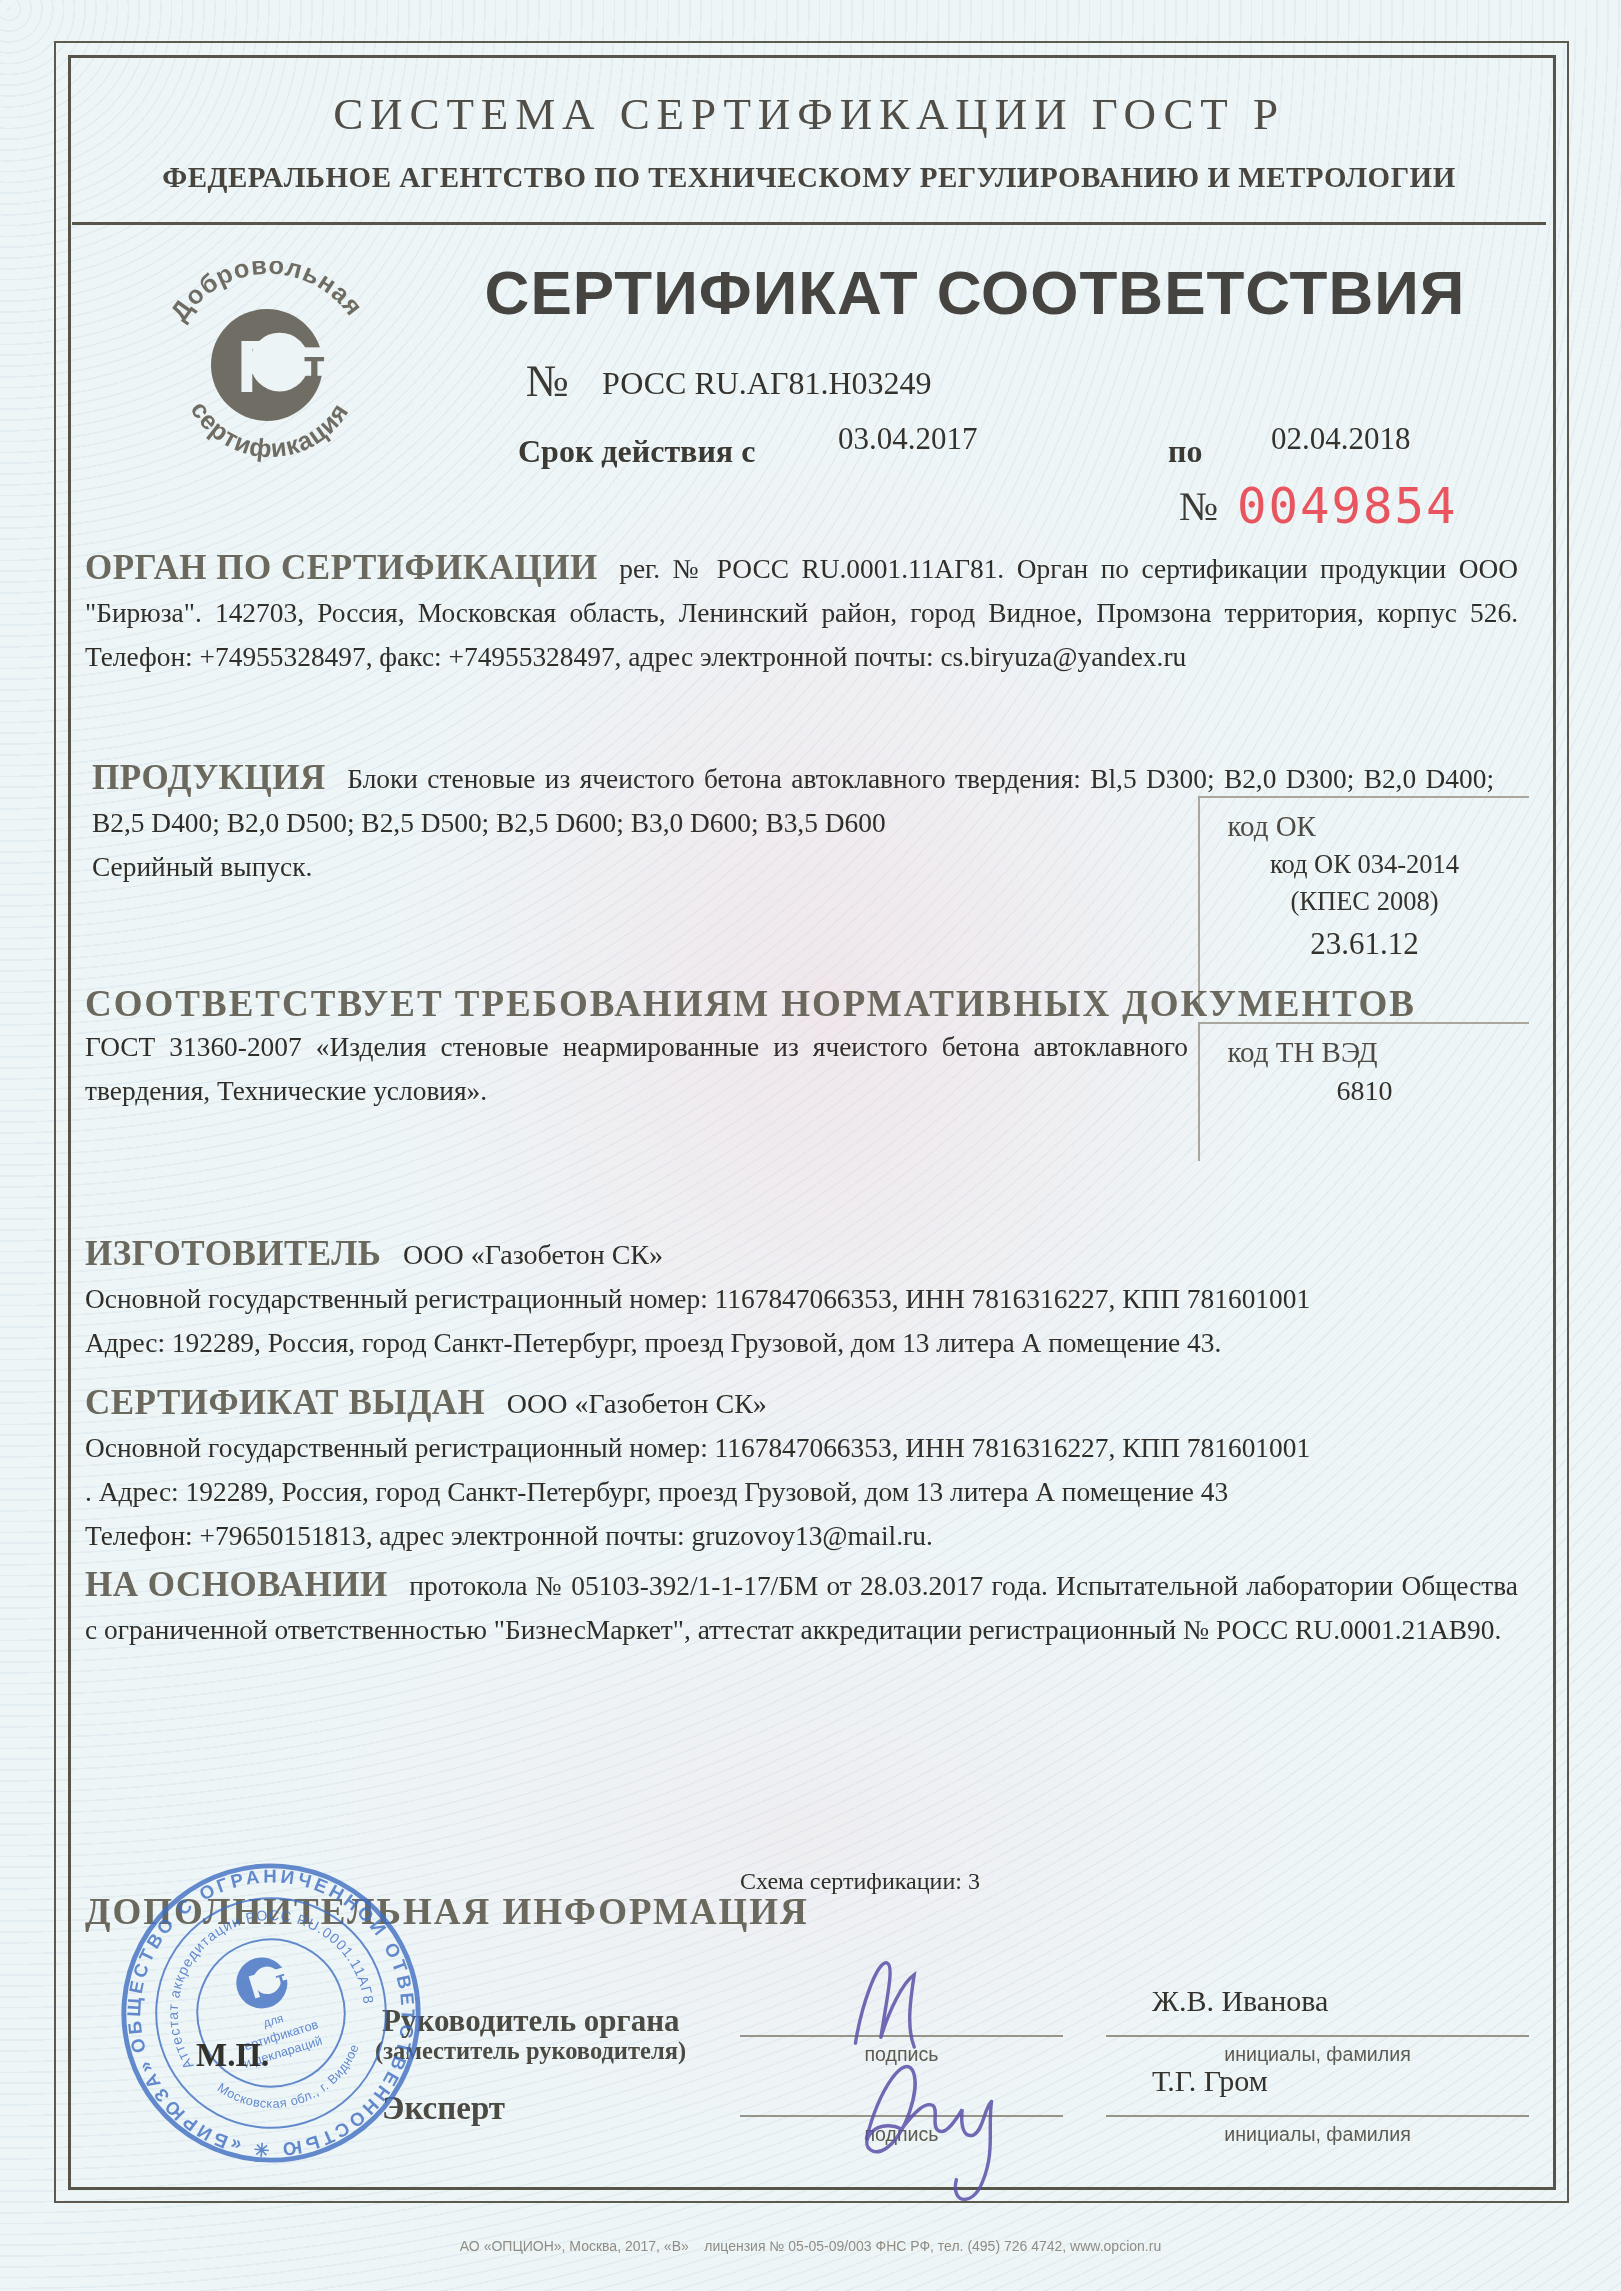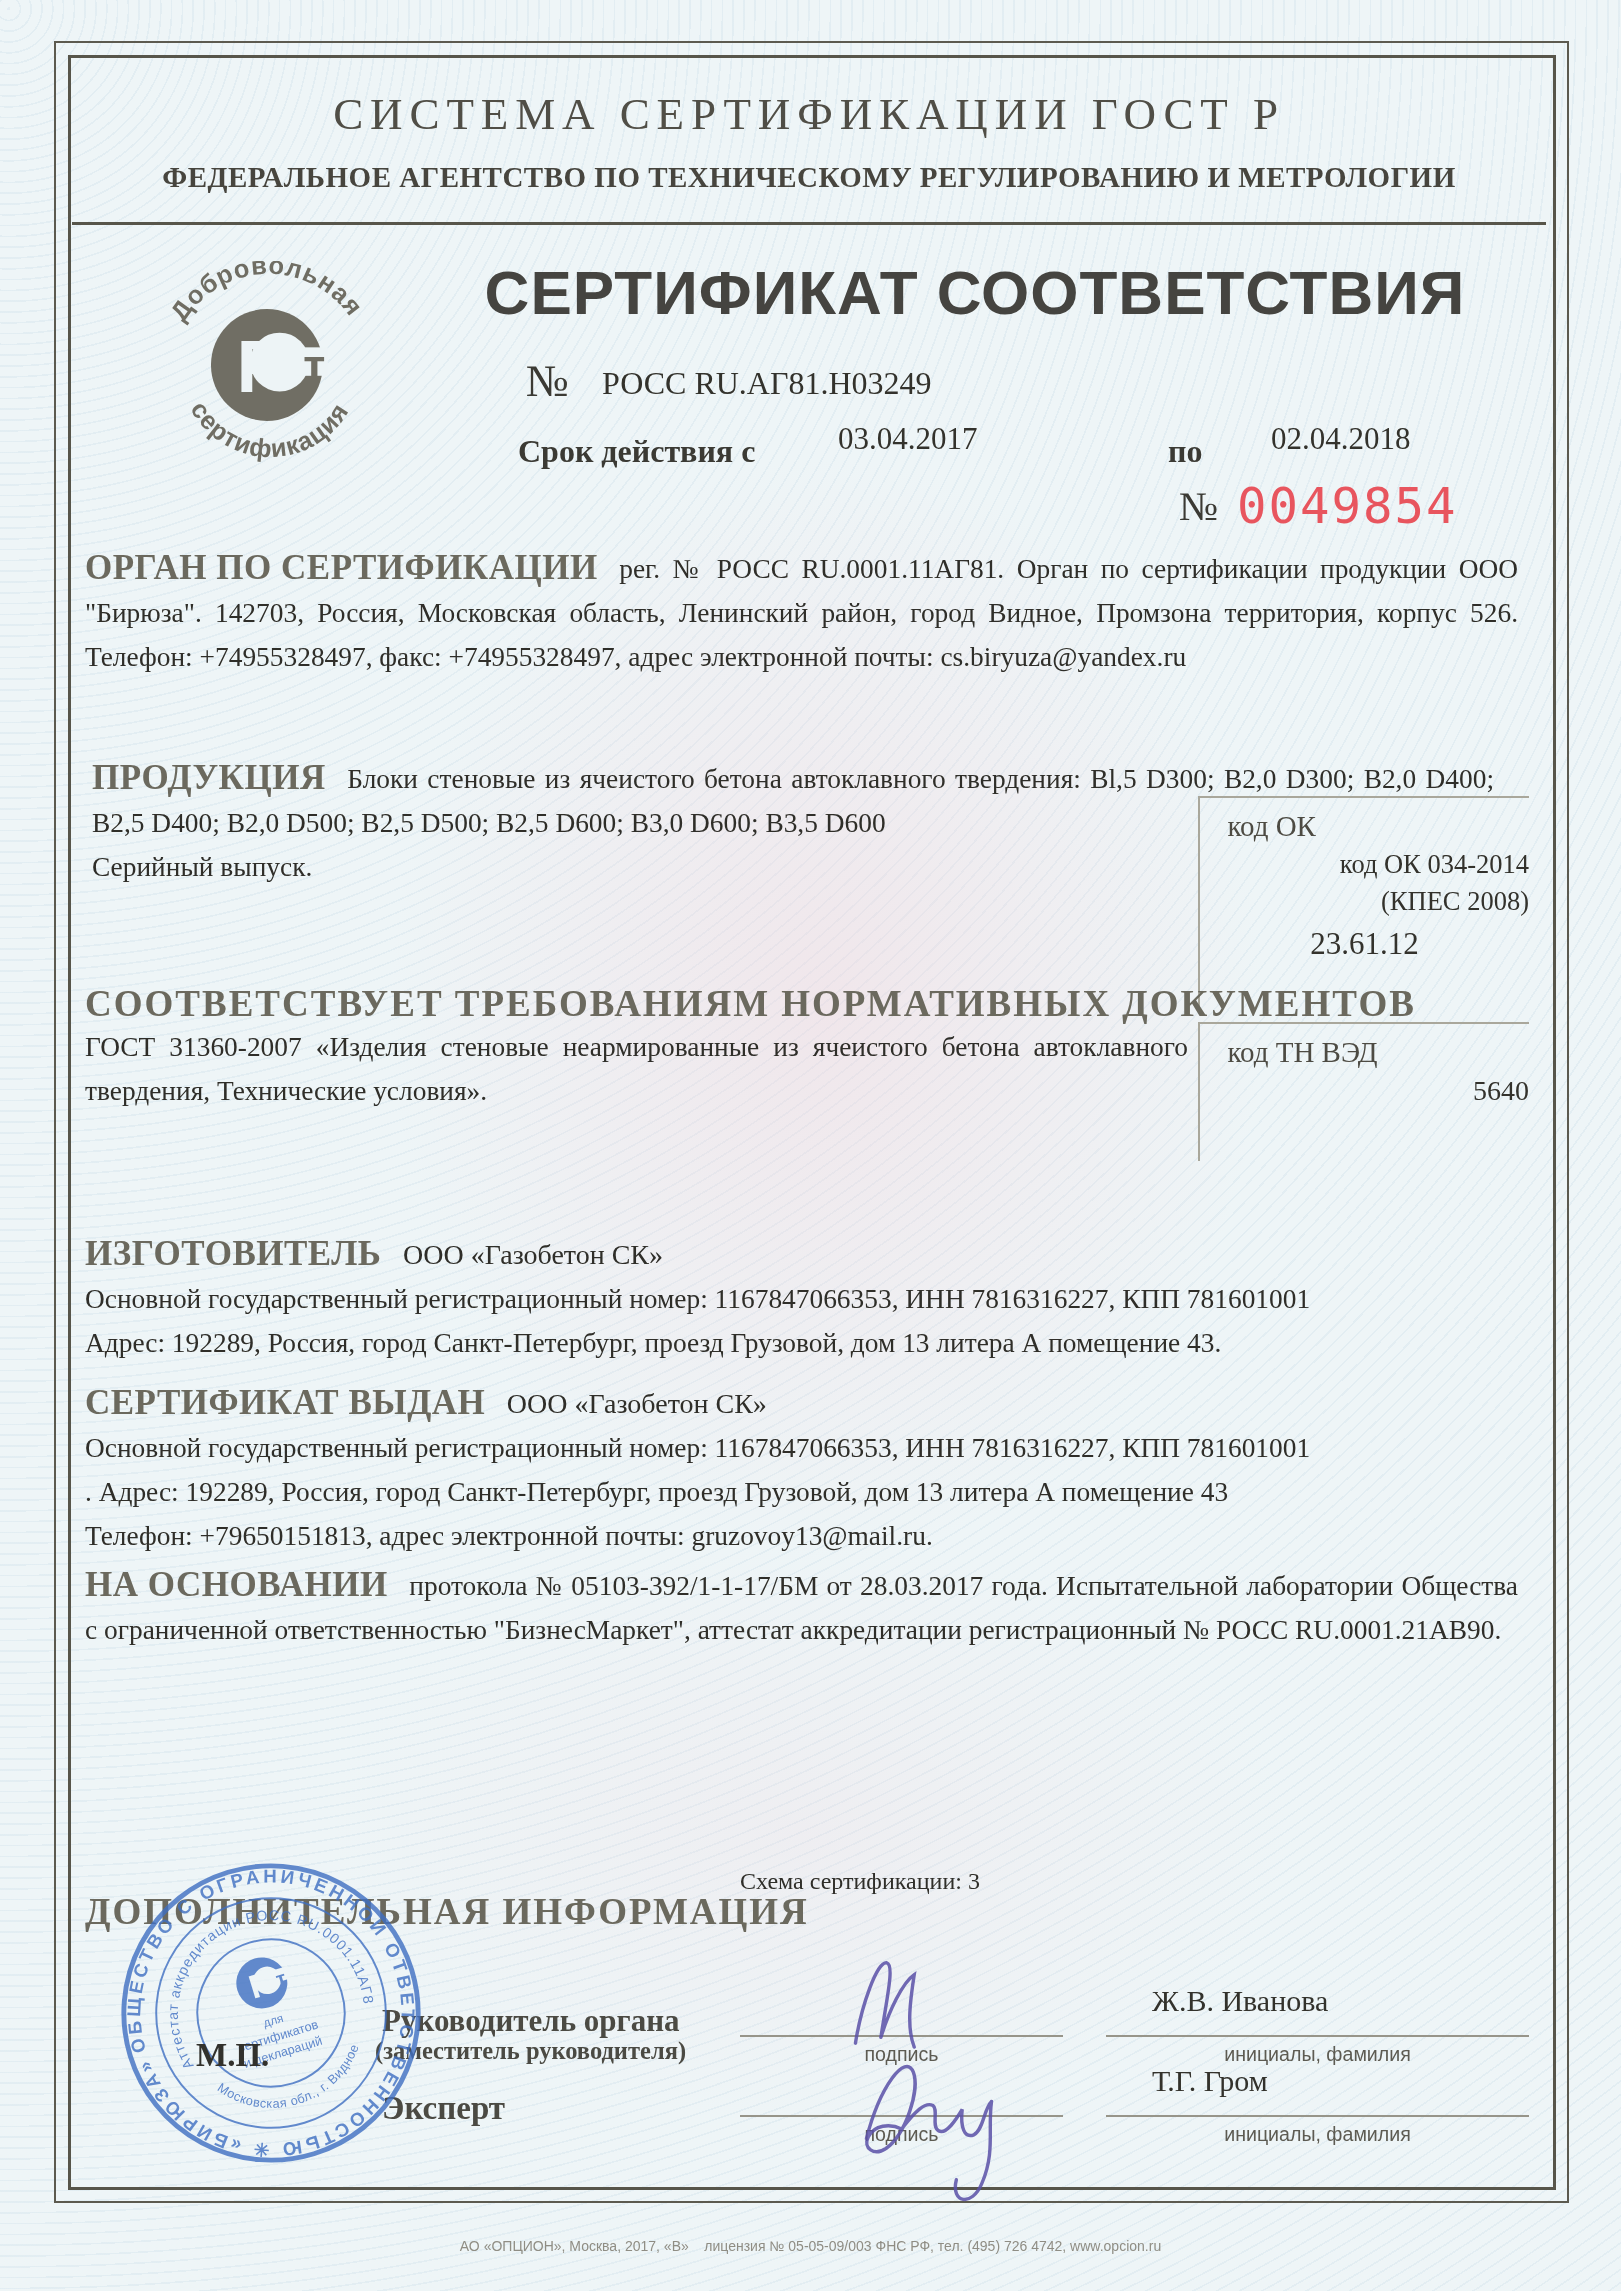--- a/index.html
+++ b/index.html
@@ -30,21 +30,21 @@
   .formno-label{position:absolute;left:1179px;top:482px;font-size:41px;color:#3b3a34;}
   .formno-value{position:absolute;left:1237px;top:478px;font-size:49px;letter-spacing:2px;color:#e8555e;
     font-family:"DejaVu Sans Mono",monospace;}
   .sec{position:absolute;font-size:27.4px;line-height:44px;text-align:justify;color:#2f2e29;}
   .sec-h{font-family:"Liberation Serif",serif;font-weight:bold;color:#6b695e;letter-spacing:0.5px;}
   .float-h{float:left;margin-right:21.6px;font-size:35px;line-height:41px;height:39px;white-space:nowrap;}
   .org-name{font-size:28px;}
   .code-box{position:absolute;border-top:2px solid #a9a79b;border-left:2px solid #a9a79b;
     font-size:26.5px;color:#33322c;}
   .code-box .lbl{font-size:29px;color:#4d4b43;margin:11.8px 0 3.9px 27.4px;text-align:left;}
-  .code-box .cline{text-align:right;margin-top:5.9px;}
+  .code-box .cline{text-align:center;margin-top:5.9px;}
   .code-box .cval{text-align:center;margin-top:9.8px;font-size:31px;}
   .sig-label{position:absolute;font-weight:bold;color:#4b4a43;}
   .sig-line{position:absolute;height:0;border-bottom:2px solid #97958a;}
   .sig-caption{position:absolute;font-family:"Liberation Sans",sans-serif;font-size:19.6px;color:#5d5b52;}
   .sig-name{position:absolute;font-size:30px;color:#33322c;}
   .mp{position:absolute;left:196px;top:2037px;font-size:33px;font-weight:bold;color:#32312c;z-index:7;}
   .bottom-note{position:absolute;left:69px;top:2137px;width:1480px;text-align:center;font-size:33px;
     letter-spacing:1px;color:#55534b;}
   .footer{position:absolute;left:0;top:2238px;width:1621px;text-align:center;font-size:14px;
     color:#8f8d84;font-family:"Liberation Sans",sans-serif;white-space:pre;}
@@ -111,21 +111,21 @@
     <div class="cline">код ОК 034-2014</div>
     <div class="cline">(КПЕС 2008)</div>
     <div class="cval">23.61.12</div>
   </div>
 
   <div class="sec-h abs serif" style="left:85px;top:982px;font-size:37px;letter-spacing:2px;white-space:nowrap;">СООТВЕТСТВУЕТ ТРЕБОВАНИЯМ НОРМАТИВНЫХ ДОКУМЕНТОВ</div>
   <div class="sec" style="left:85px;top:1025px;width:1103px;">ГОСТ 31360-2007 «Изделия стеновые неармированные из ячеистого бетона автоклавного твердения, Технические условия».</div>
 
   <div class="code-box serif" style="left:1198px;top:1022px;width:329px;height:137px;">
     <div class="lbl">код ТН ВЭД</div>
-    <div class="cline" style="font-size:28px;">5640</div>
+    <div class="cline" style="font-size:28px;">6810</div>
   </div>
 
   <div class="sec" style="left:85px;top:1233px;width:1433px;">
     <span class="sec-h float-h">ИЗГОТОВИТЕЛЬ</span>
     <span class="org-name">ООО «Газобетон СК»</span>
     <div>Основной государственный регистрационный номер: 1167847066353, ИНН 7816316227, КПП 781601001</div>
     <div>Адрес: 192289, Россия, город Санкт-Петербург, проезд Грузовой, дом 13 литера А помещение 43.</div>
   </div>
 
   <div class="sec" style="left:85px;top:1382px;width:1433px;">

